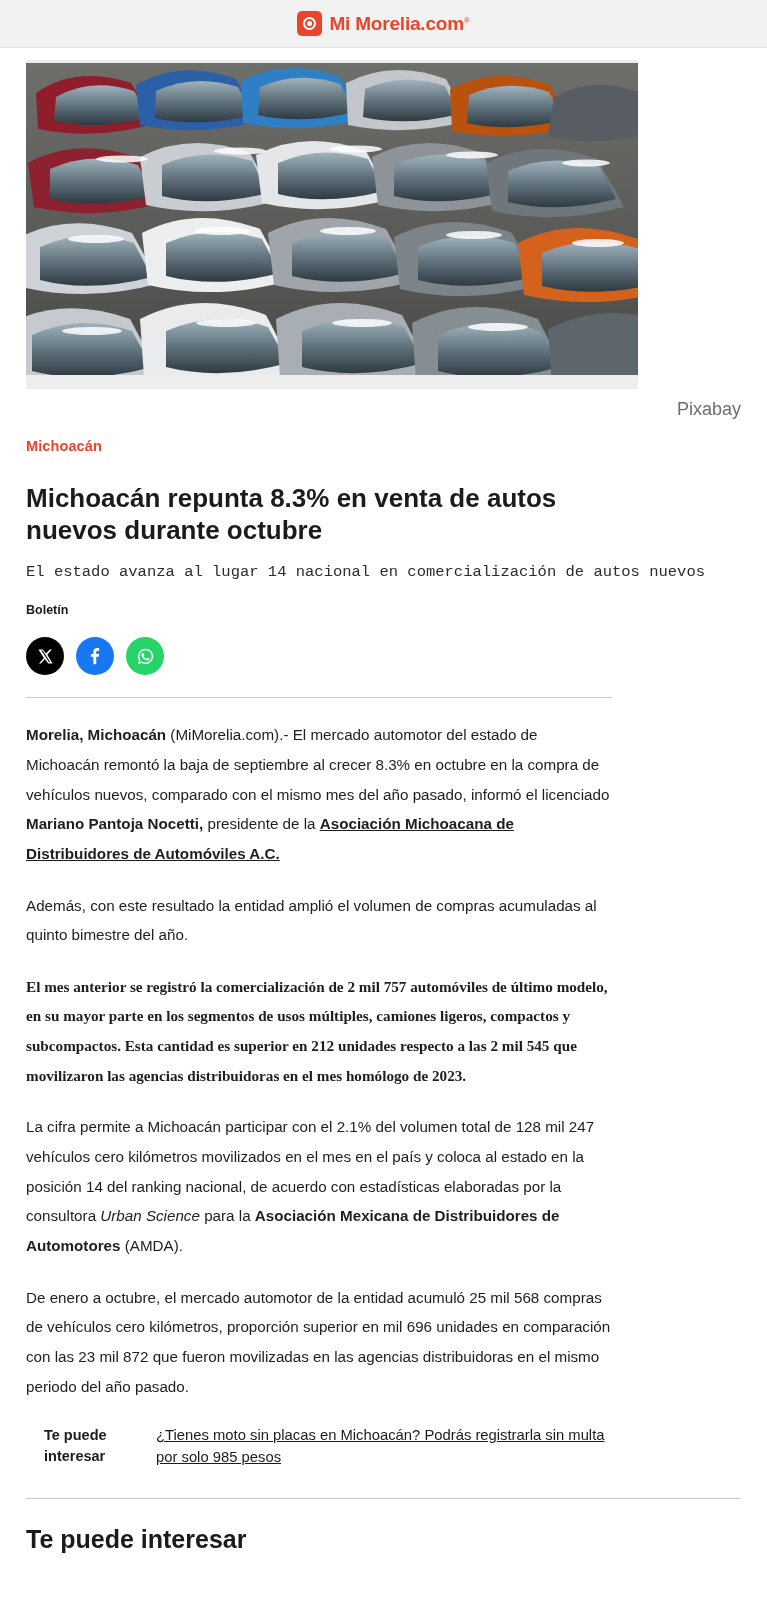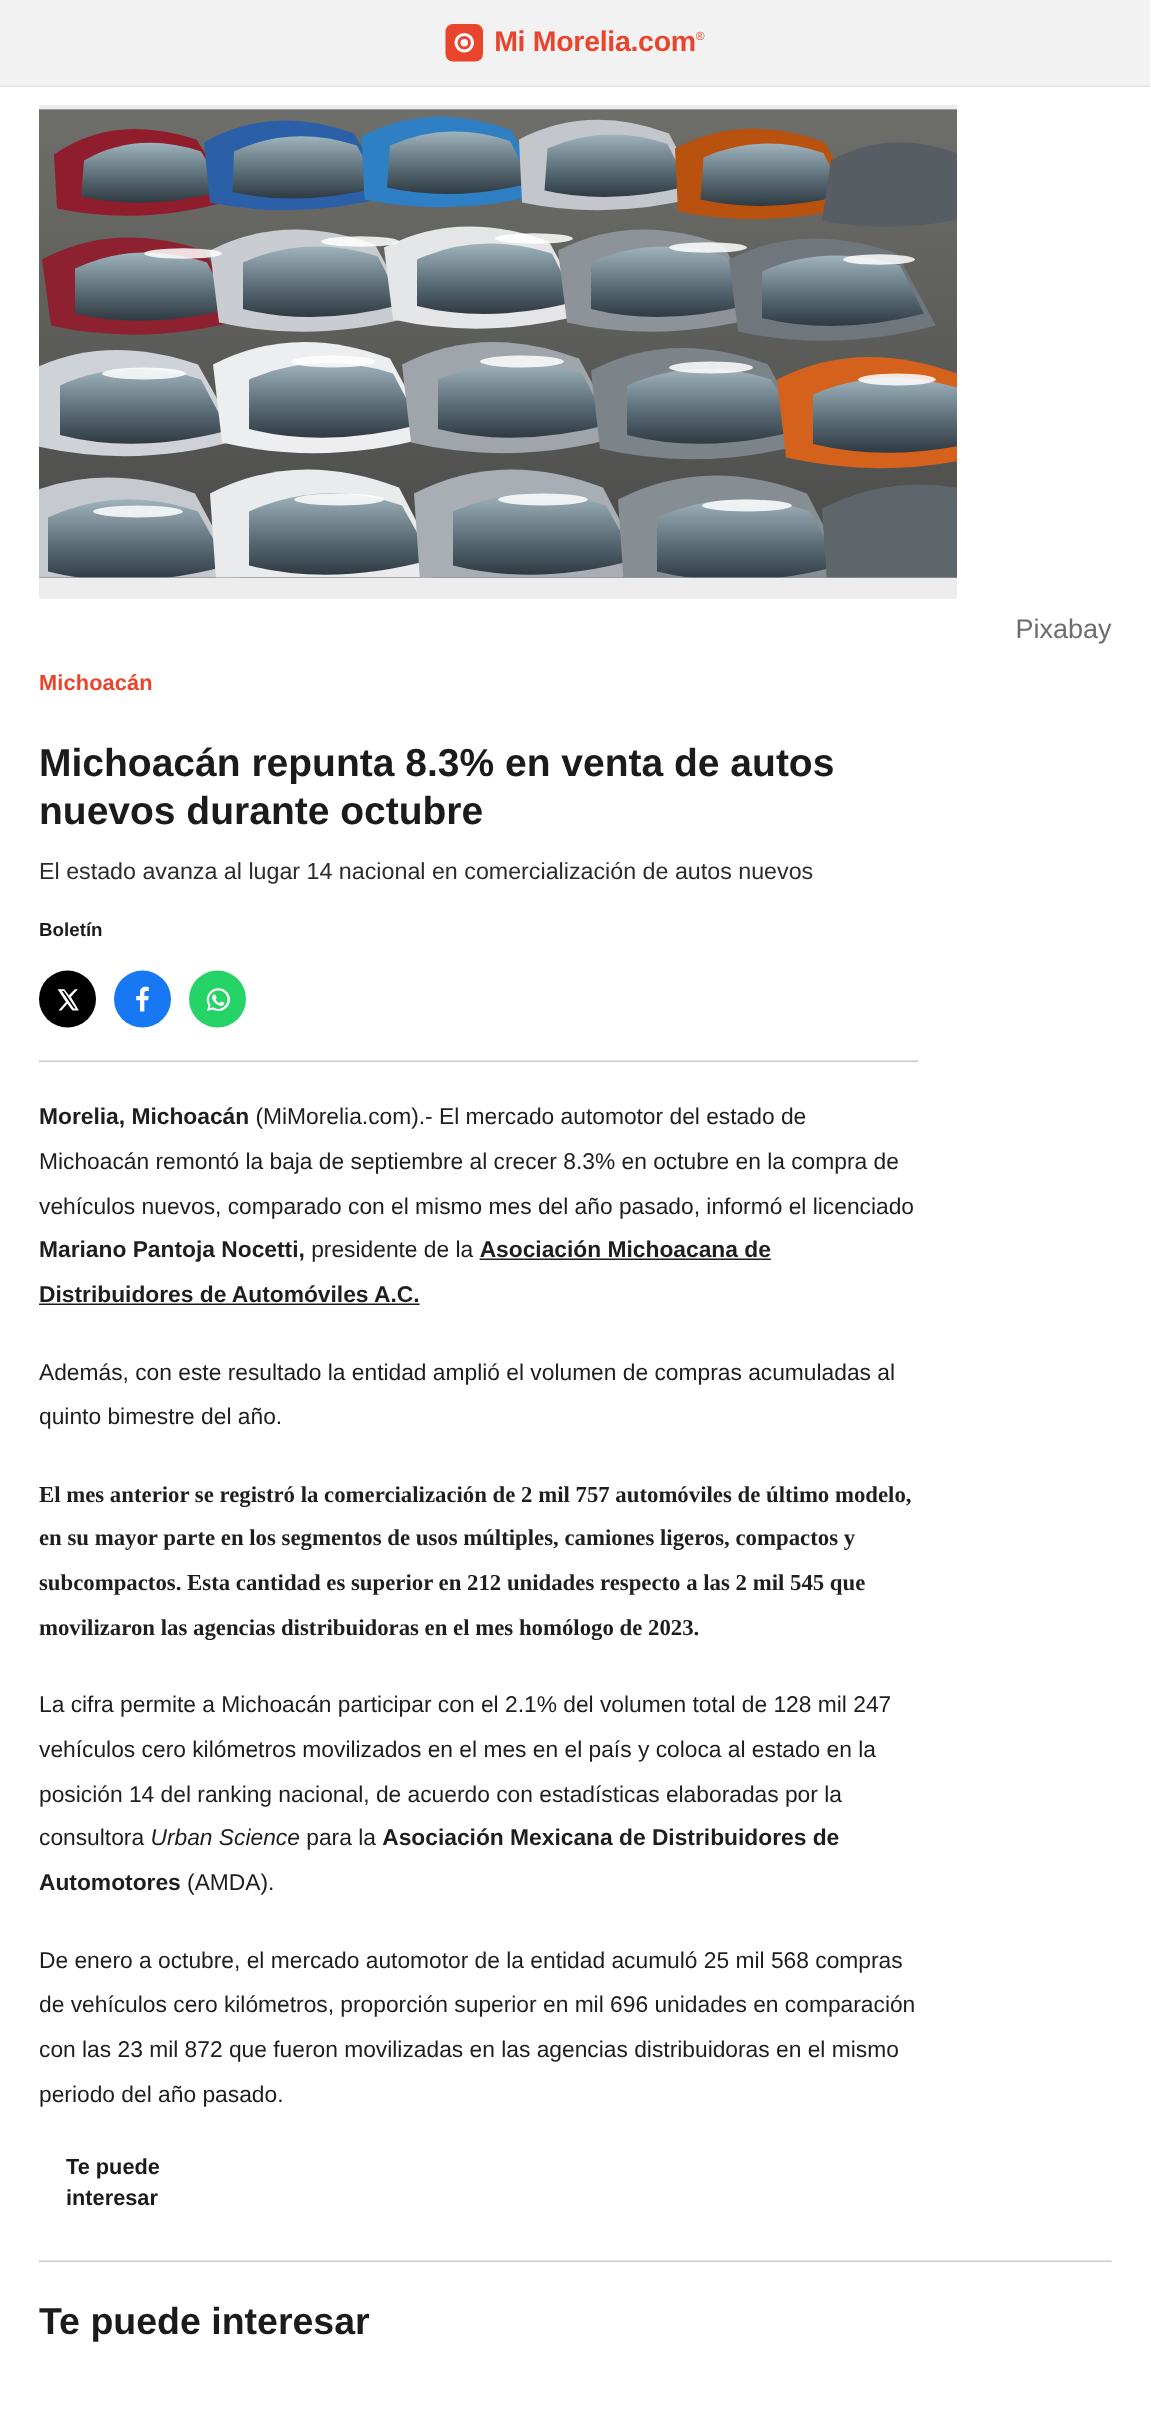--- a/index.html
+++ b/index.html
@@ -6,21 +6,21 @@
   html, body {
     margin: 0; padding: 0;
     width: 767px;
     background: #ffffff;
     font-family: "Liberation Sans", sans-serif;
   }
   body { width: 767px; min-height: 1620px; position: relative; }
 
   
   .site-header {
-    height: 58px;
+    height: 48px;
     background: #f2f2f2;
     border-bottom: 1px solid #e3e3e3;
     display: flex;
     align-items: center;
     justify-content: center;
   }
   .logo-wrap {
     display: flex;
     align-items: center;
     gap: 7px;
@@ -102,20 +102,21 @@
     margin: 28px 0 0 0;
     font-weight: bold;
     max-width: 580px;
   }
 
   .subhead {
     font-size: 15.5px;
     color: #2c2c2c;
     margin-top: 16px;
     line-height: 1.35;
+    font-family: Liberation Mono, monospace;
   }
 
   .byline {
     margin-top: 20px;
     font-size: 12.5px;
     font-weight: bold;
     color: #1b1b1b;
   }
   .pubdate {
     margin-top: 7px;
@@ -372,20 +373,21 @@
 
     <p>
       <span>La cifra permite a Michoacán participar con el 2.1% del volumen total de 128 mil 247 vehículos cero kilómetros movilizados en el mes en el país y coloca al estado en la posición 14 del ranking nacional, de acuerdo con estadísticas elaboradas por la consultora </span><em>Urban Science</em><span> para la </span><strong>Asociación Mexicana de Distribuidores de Automotores</strong><span> (AMDA).</span>
     </p>
 
     <p>De enero a octubre, el mercado automotor de la entidad acumuló 25 mil 568 compras de vehículos cero kilómetros, proporción superior en mil 696 unidades en comparación con las 23 mil 872 que fueron movilizadas en las agencias distribuidoras en el mismo periodo del año pasado.</p>
   </div>
 
   <div class="tpi-box">
     <div class="tpi-label">Te puede interesar</div>
+    <a class="tpi-link" href="#">¿Tienes moto sin placas en Michoacán? Podrás registrarla sin multa por solo 985 pesos</a>
   </div>
 
 
   <div class="sep-bottom-wrap">
     <hr class="sep-bottom">
   </div>
 
   <div class="related-title">Te puede interesar</div>
 </div>
 

